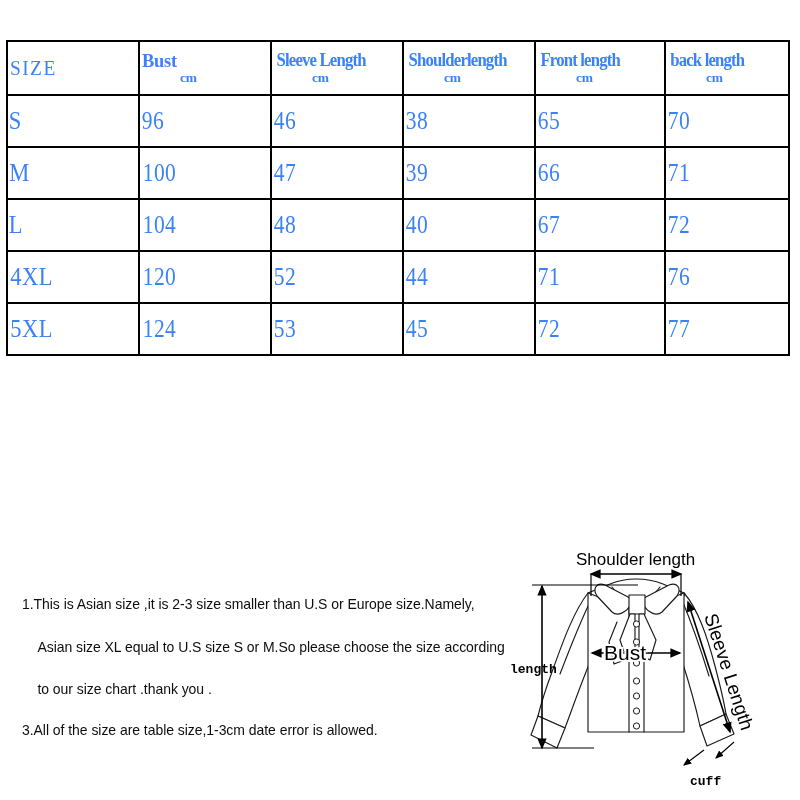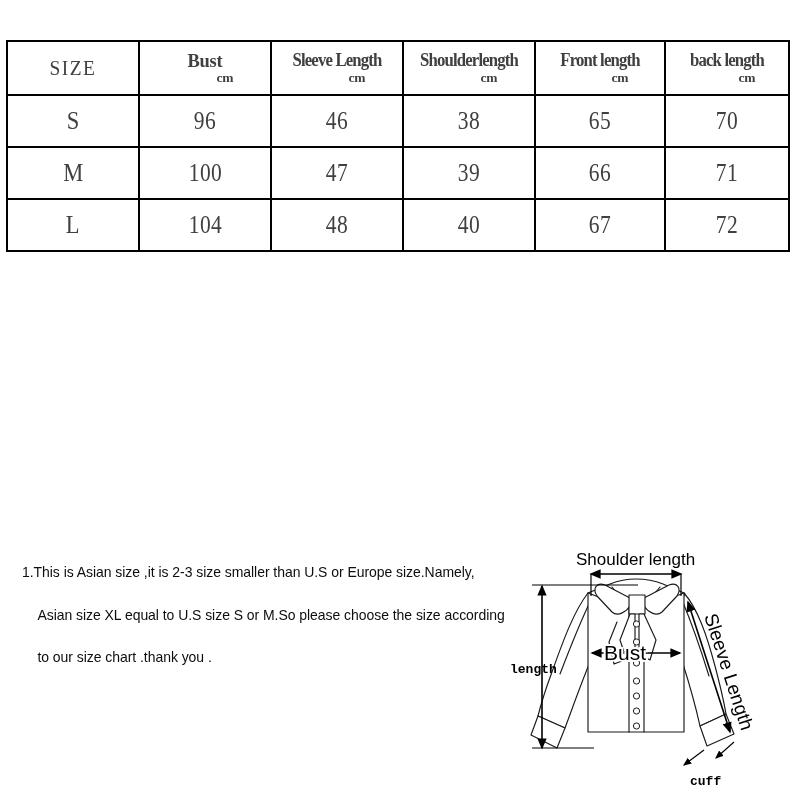--- a/index.html
+++ b/index.html
@@ -24,25 +24,25 @@
     width: 782px;
   }
   table.size-table {
     border-collapse: collapse;
     table-layout: fixed;
     width: 782px;
     background: #ffffff;
   }
   table.size-table td {
     border: 2px solid #000000;
-    text-align: center;
+    text-align: left;
     vertical-align: middle;
     padding: 0;
     font-family: "Liberation Serif", "DejaVu Serif", serif;
-    color: #404040;
+    color: #3b82f6;
   }
   table.size-table thead td {
     height: 52px;
     line-height: 1.04;
     font-weight: bold;
     letter-spacing: -0.2px;
   }
   .hdr-main {
     display: block;
     font-size: 19px;
@@ -91,20 +91,21 @@
 
   
   .notes {
     position: absolute;
     left: 22px;
     top: 562px;
     width: 520px;
   }
   .note-block {
     margin-bottom: 14px;
+    margin-top: 32px;
   }
   .note-line {
     font-family: "Liberation Sans", sans-serif;
     font-size: 14.5px;
     line-height: 1.42;
     color: #0d0d0d;
     white-space: nowrap;
     transform: scaleX(0.965);
     transform-origin: left center;
     letter-spacing: -0.05px;
@@ -240,29 +241,48 @@
         <td><span class="cellval">71</span></td>
       </tr>
       <tr>
         <td class="col-size"><span class="cellval">L</span></td>
         <td><span class="cellval">104</span></td>
         <td><span class="cellval">48</span></td>
         <td><span class="cellval">40</span></td>
         <td><span class="cellval">67</span></td>
         <td><span class="cellval">72</span></td>
       </tr>
+      <tr>
+        <td class="col-size"><span class="cellval">4XL</span></td>
+        <td><span class="cellval">120</span></td>
+        <td><span class="cellval">52</span></td>
+        <td><span class="cellval">44</span></td>
+        <td><span class="cellval">71</span></td>
+        <td><span class="cellval">76</span></td>
+      </tr>
+      <tr>
+        <td class="col-size"><span class="cellval">5XL</span></td>
+        <td><span class="cellval">124</span></td>
+        <td><span class="cellval">53</span></td>
+        <td><span class="cellval">45</span></td>
+        <td><span class="cellval">72</span></td>
+        <td><span class="cellval">77</span></td>
+      </tr>
     </tbody>
   </table>
 </div>
 
 <div class="notes">
   <div class="note-block n1">
     <div class="note-line">1.This is Asian size ,it is 2-3 size smaller than U.S or Europe size.Namely,</div>
     <div class="note-line indent">Asian size XL equal to U.S size S or M.So please choose the size according</div>
     <div class="note-line indent">to our size chart .thank you .</div>
+  </div>
+  <div class="note-block n3">
+    <div class="note-line">3.All of the size are table size,1-3cm date error is allowed.</div>
   </div>
 </div>
 
 <div class="diagram">
   <svg width="272" height="264" viewBox="0 0 272 264" xmlns="http://www.w3.org/2000/svg">
 
     <defs>
       <marker id="arrHead" markerWidth="7" markerHeight="7" refX="6" refY="3.5" orient="auto">
         <polygon points="0,0.6 7,3.5 0,6.4" fill="#000000"></polygon>
       </marker>

